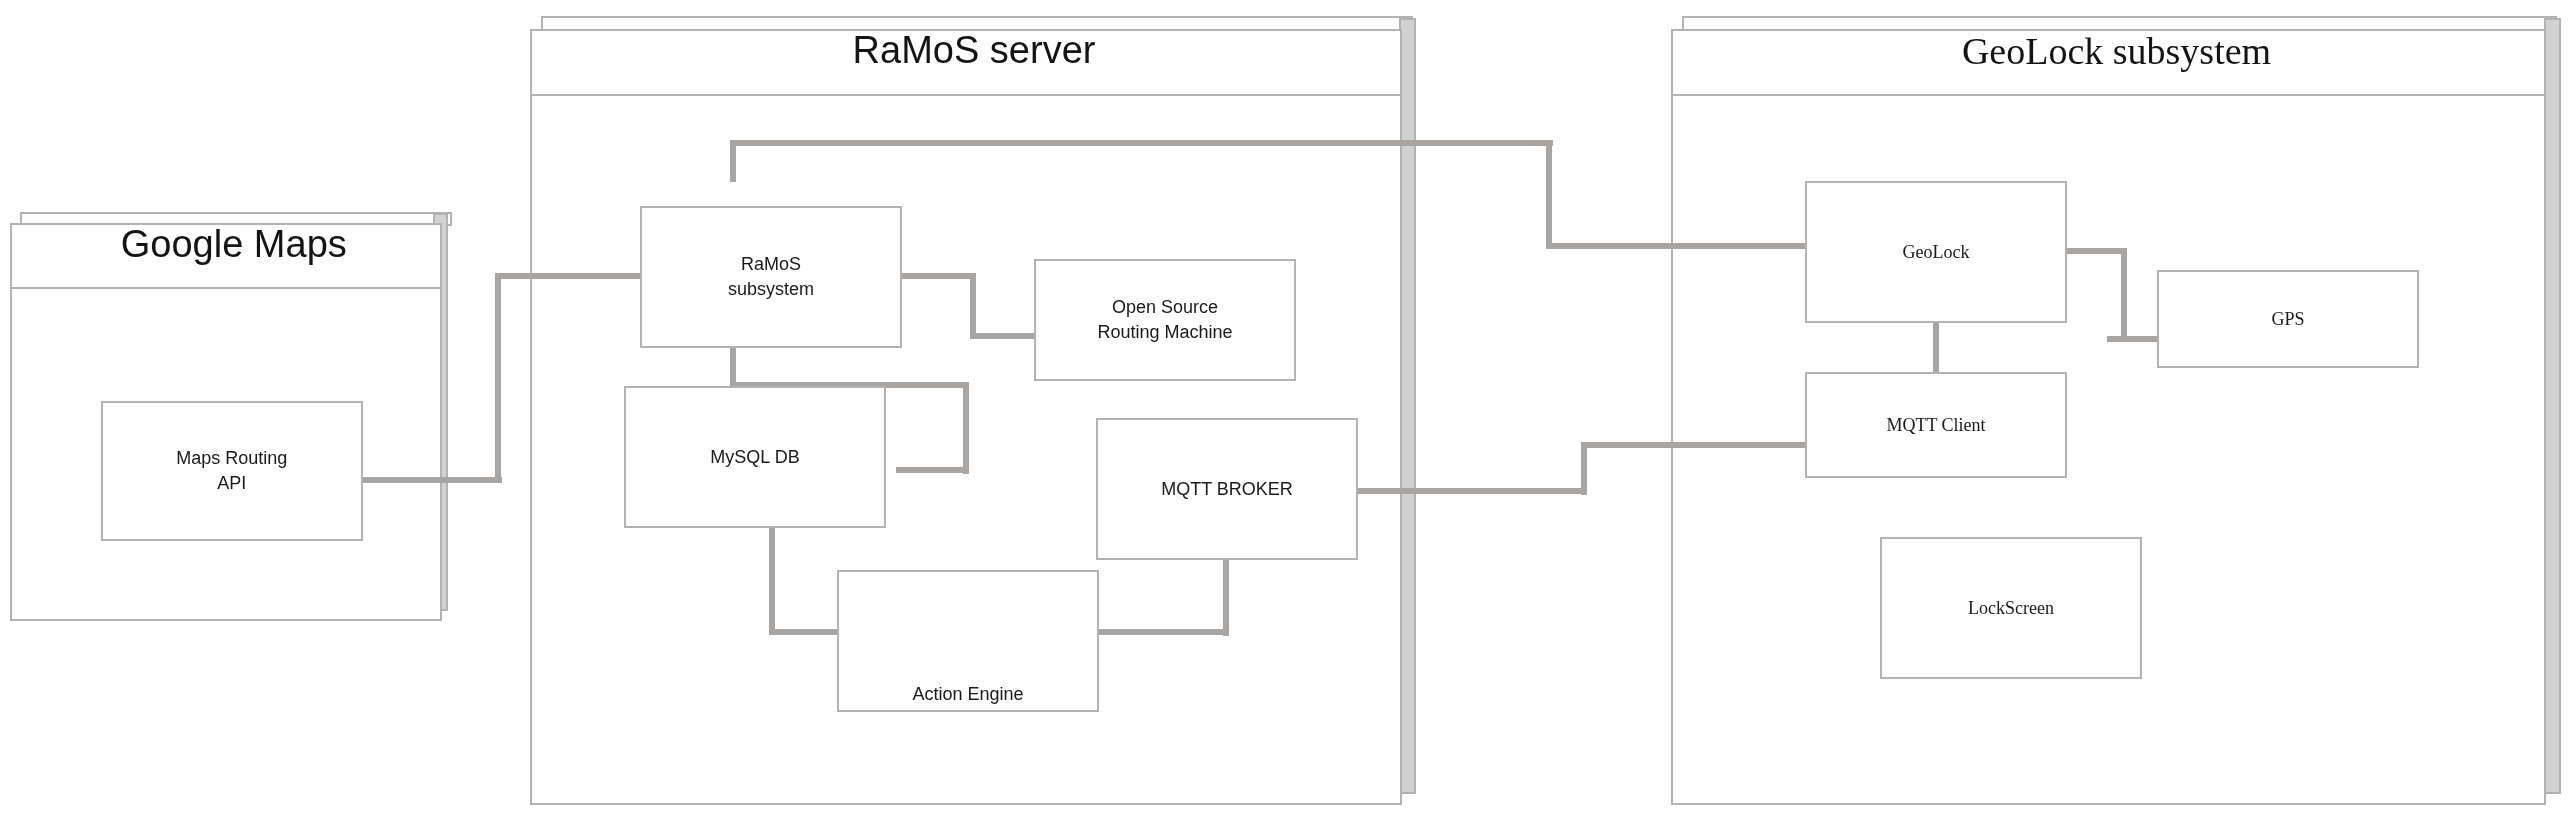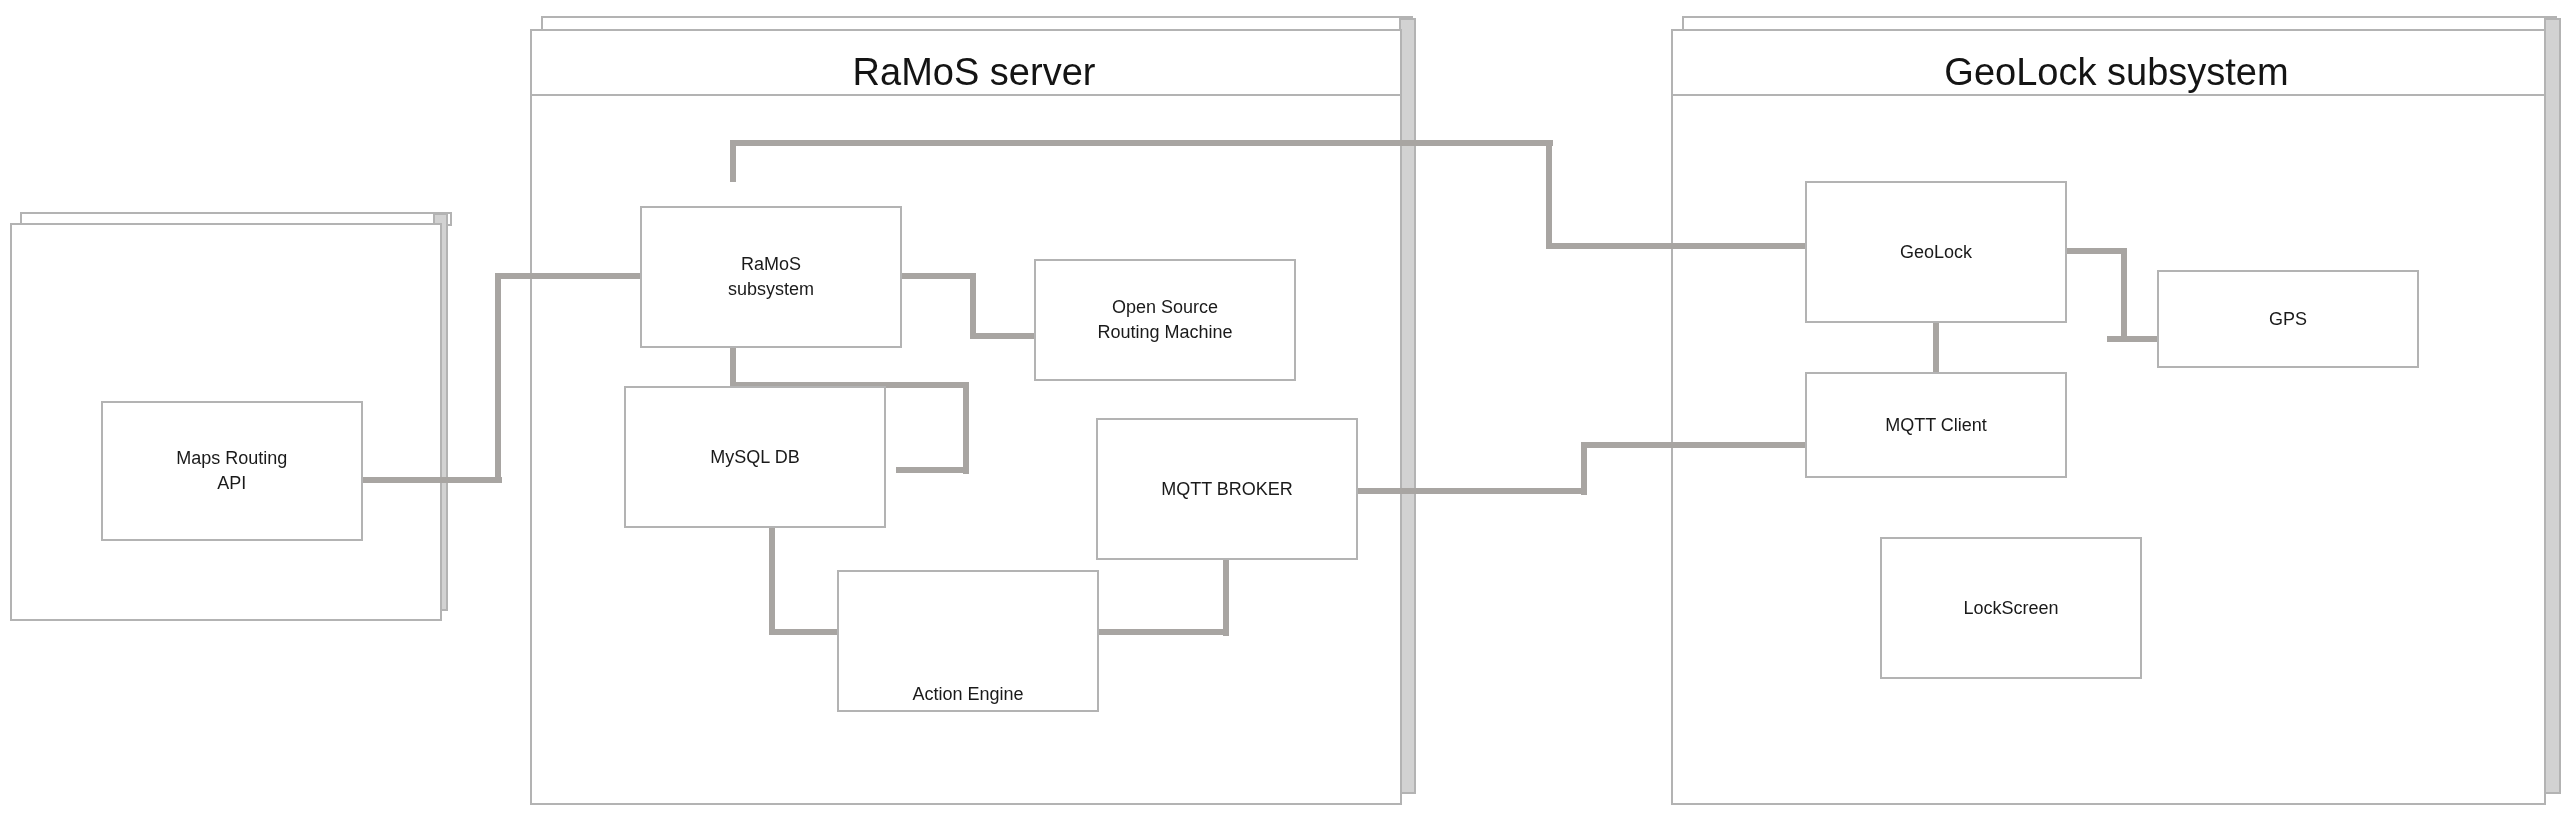--- a/index.html
+++ b/index.html
@@ -49,21 +49,21 @@
     z-index: 1;
   }
   .pkg-header {
     position: absolute;
     left: 0;
     top: 0;
     width: 100%;
     box-sizing: border-box;
     border-bottom: 2.1px solid #b3b3b3;
     display: flex;
-    align-items: flex-end;
+    align-items: flex-start;
     justify-content: center;
     z-index: 3;
     background: transparent;
     padding-left: 16px;
   }
   .pkg-title {
     font-size: 38px;
     color: #141414;
     font-weight: normal;
     letter-spacing: 0px;
@@ -99,20 +99,23 @@
 </style>
 </head>
 <body>
 
 <div id="canvas">
 
   <div class="pkg" style="left:9.8px; top:223px; width:432px; height:398px;">
     <div class="pkg-top" style="left:9.8px; top:-11px; width:432px; height:14px;"></div>
     <div class="pkg-side" style="left:423px; top:-9.8px; width:15.3px; height:398px;"></div>
     <div class="pkg-face"></div>
+    <div class="pkg-header" style="height:66px;">
+      <span class="pkg-title">Google Maps</span>
+    </div>
     <div class="node" style="left:91px; top:178px; width:262px; height:140px;">
       <span class="node-label">Maps Routing
 API</span>
     </div>
   </div>
 
   <div class="pkg" style="left:530px; top:29px; width:872px; height:776px;">
     <div class="pkg-top" style="left:11px; top:-12.6px; width:872px; height:15.3px;"></div>
     <div class="pkg-side" style="left:869px; top:-11px; width:16.7px; height:776px;"></div>
     <div class="pkg-face"></div>
@@ -136,21 +139,21 @@
 
     <div class="node" style="left:566px; top:389px; width:262px; height:142px;">
       <span class="node-label">MQTT BROKER</span>
     </div>
 
     <div class="node" style="left:307px; top:541px; width:262px; height:142px;align-items:flex-end;">
       <span class="node-label">Action Engine</span>
     </div>
   </div>
 
-  <div class="pkg" style="left:1671px; top:29px; width:875px; height:776px;">
+  <div class="pkg" style="left:1671px; top:29px; width:875px; height:776px;font-family:Liberation Serif, serif;">
     <div class="pkg-top" style="left:11px; top:-12.6px; width:875px; height:15.3px;"></div>
     <div class="pkg-side" style="left:873px; top:-11px; width:16.7px; height:776px;"></div>
     <div class="pkg-face"></div>
     <div class="pkg-header" style="height:67px;">
       <span class="pkg-title">GeoLock subsystem</span>
     </div>
 
     <div class="node" style="left:134px; top:152px; width:262px; height:142px;text-align:center;">
       <span class="node-label">GeoLock</span>
     </div>

